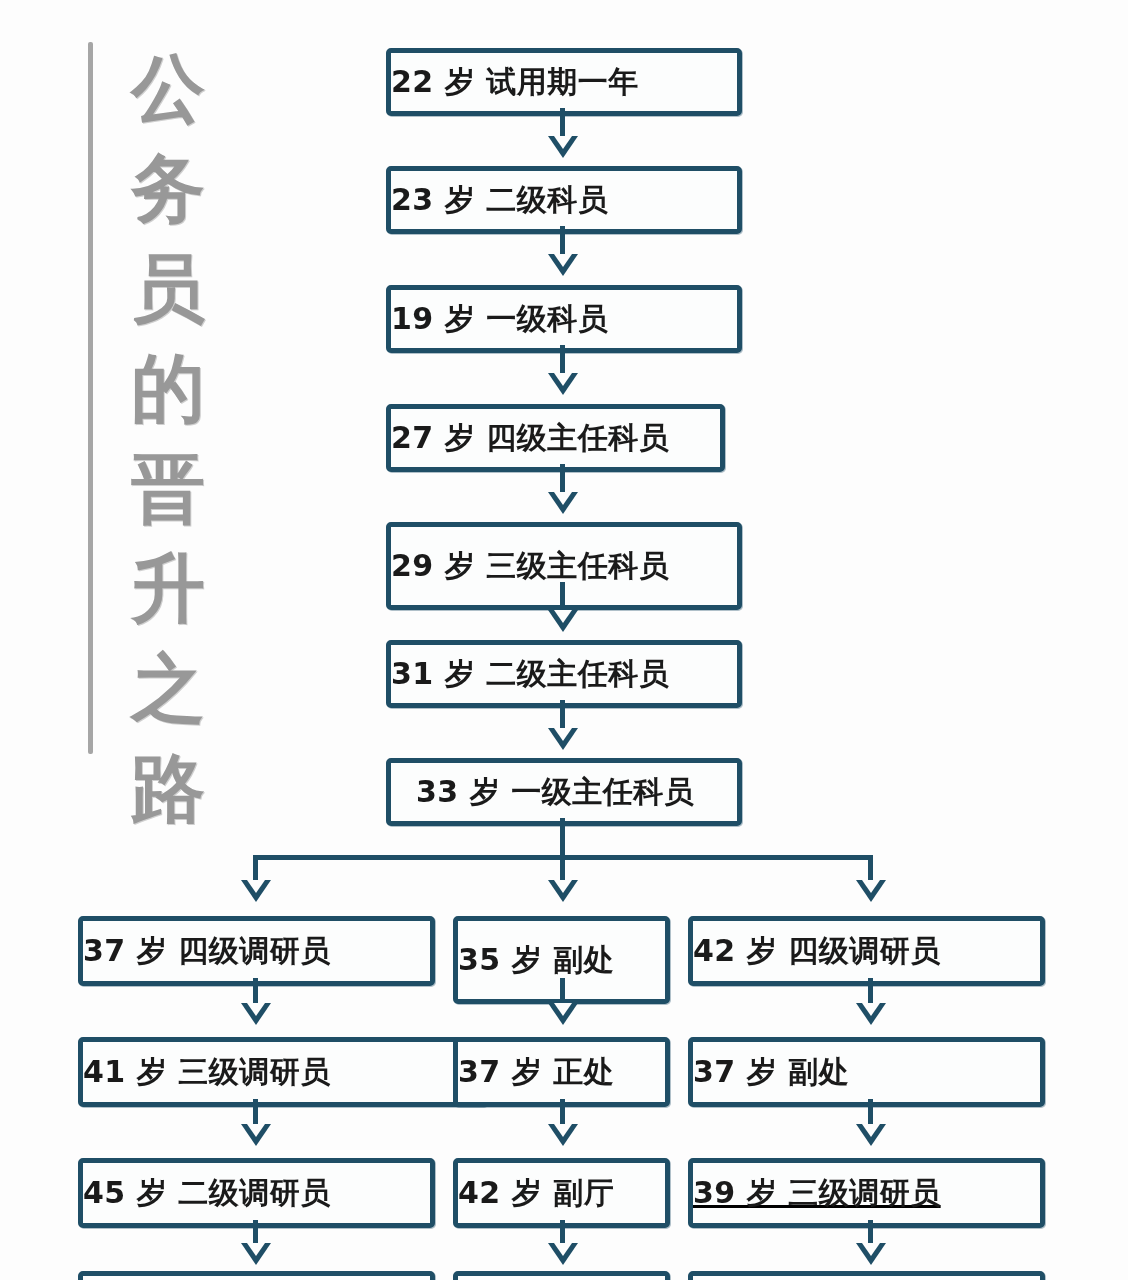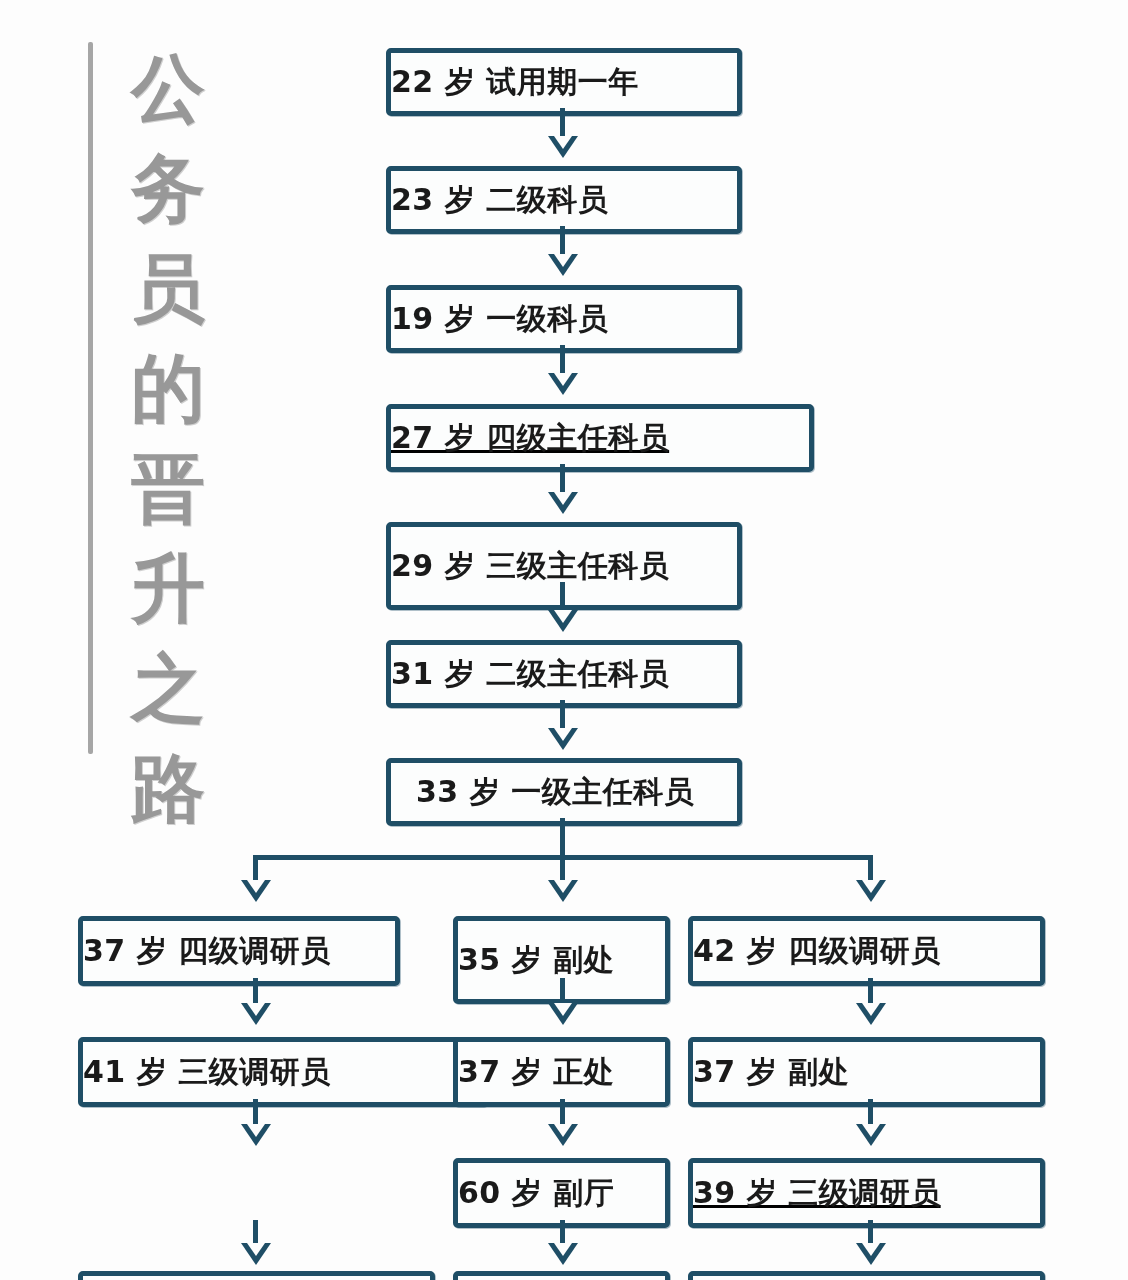--- a/index.html
+++ b/index.html
@@ -131,21 +131,21 @@
   </div>
   <div class="vline" style="left:560px;top:226px;height:34px;"></div>
   <div class="arrowhead" style="left:548px;top:254px;"></div>
 
   <div class="node" style="left:386px;top:277px;width:356px;height:68px;">
     <span class="label">19 岁  一级科员</span>
   </div>
   <div class="vline" style="left:560px;top:345px;height:34px;"></div>
   <div class="arrowhead" style="left:548px;top:373px;"></div>
 
-  <div class="node" style="left:386px;top:396px;width:428px;height:68px;text-decoration:underline;">
+  <div class="node" style="left:386px;top:396px;width:339px;height:68px;">
     <span class="label">27 岁  四级主任科员</span>
   </div>
   <div class="vline" style="left:560px;top:464px;height:34px;"></div>
   <div class="arrowhead" style="left:548px;top:492px;"></div>
 
   <div class="node" style="left:386px;top:514px;width:356px;height:88px;">
     <span class="label">29 岁  三级主任科员</span>
   </div>
   <div class="vline" style="left:560px;top:582px;height:34px;"></div>
   <div class="arrowhead" style="left:548px;top:610px;"></div>
@@ -162,52 +162,55 @@
 
   <div class="vline" style="left:560px;top:818px;height:40px;"></div>
   <div class="hline" style="left:253px;top:855px;width:620px;"></div>
   <div class="vline" style="left:253px;top:855px;height:28px;"></div>
   <div class="vline" style="left:560px;top:855px;height:28px;"></div>
   <div class="vline" style="left:868px;top:855px;height:28px;"></div>
   <div class="arrowhead" style="left:241px;top:880px;"></div>
   <div class="arrowhead" style="left:548px;top:880px;"></div>
   <div class="arrowhead" style="left:856px;top:880px;"></div>
 
-  <div class="node" style="left:78px;top:908px;width:322px;height:70px;">
+  <div class="node" style="left:78px;top:908px;width:357px;height:70px;">
     <span class="label">37 岁  四级调研员</span>
   </div>
   <div class="vline" style="left:253px;top:978px;height:30px;"></div>
   <div class="arrowhead" style="left:241px;top:1003px;"></div>
 
   <div class="node" style="left:78px;top:1029px;width:410px;height:70px;">
     <span class="label">41 岁  三级调研员</span>
   </div>
   <div class="vline" style="left:253px;top:1099px;height:30px;"></div>
   <div class="arrowhead" style="left:241px;top:1124px;"></div>
 
+  <div class="node" style="left:78px;top:1150px;width:357px;height:70px;">
+    <span class="label">45 岁  二级调研员</span>
+  </div>
   <div class="vline" style="left:253px;top:1220px;height:30px;"></div>
   <div class="arrowhead" style="left:241px;top:1243px;"></div>
   <div class="node" style="left:78px;top:1263px;width:357px;height:70px;">
     <span class="label"></span>
   </div>
 
   <div class="node narrow" style="left:453px;top:908px;width:217px;height:88px;">
     <span class="label">35 岁  副处</span>
   </div>
   <div class="vline" style="left:560px;top:978px;height:30px;"></div>
   <div class="arrowhead" style="left:548px;top:1003px;"></div>
 
   <div class="node narrow" style="left:453px;top:1029px;width:217px;height:70px;">
     <span class="label">37 岁  正处</span>
   </div>
   <div class="vline" style="left:560px;top:1099px;height:30px;"></div>
   <div class="arrowhead" style="left:548px;top:1124px;"></div>
 
   <div class="node narrow" style="left:453px;top:1150px;width:217px;height:70px;">
-    <span class="label">60 岁  副厅</span>
+    <span class="label">42 岁  副厅</span>
   </div>
   <div class="vline" style="left:560px;top:1220px;height:30px;"></div>
   <div class="arrowhead" style="left:548px;top:1243px;"></div>
   <div class="node narrow" style="left:453px;top:1263px;width:217px;height:70px;">
     <span class="label"></span>
   </div>
 
   <div class="node" style="left:688px;top:908px;width:357px;height:70px;">
     <span class="label">42 岁  四级调研员</span>
   </div>

